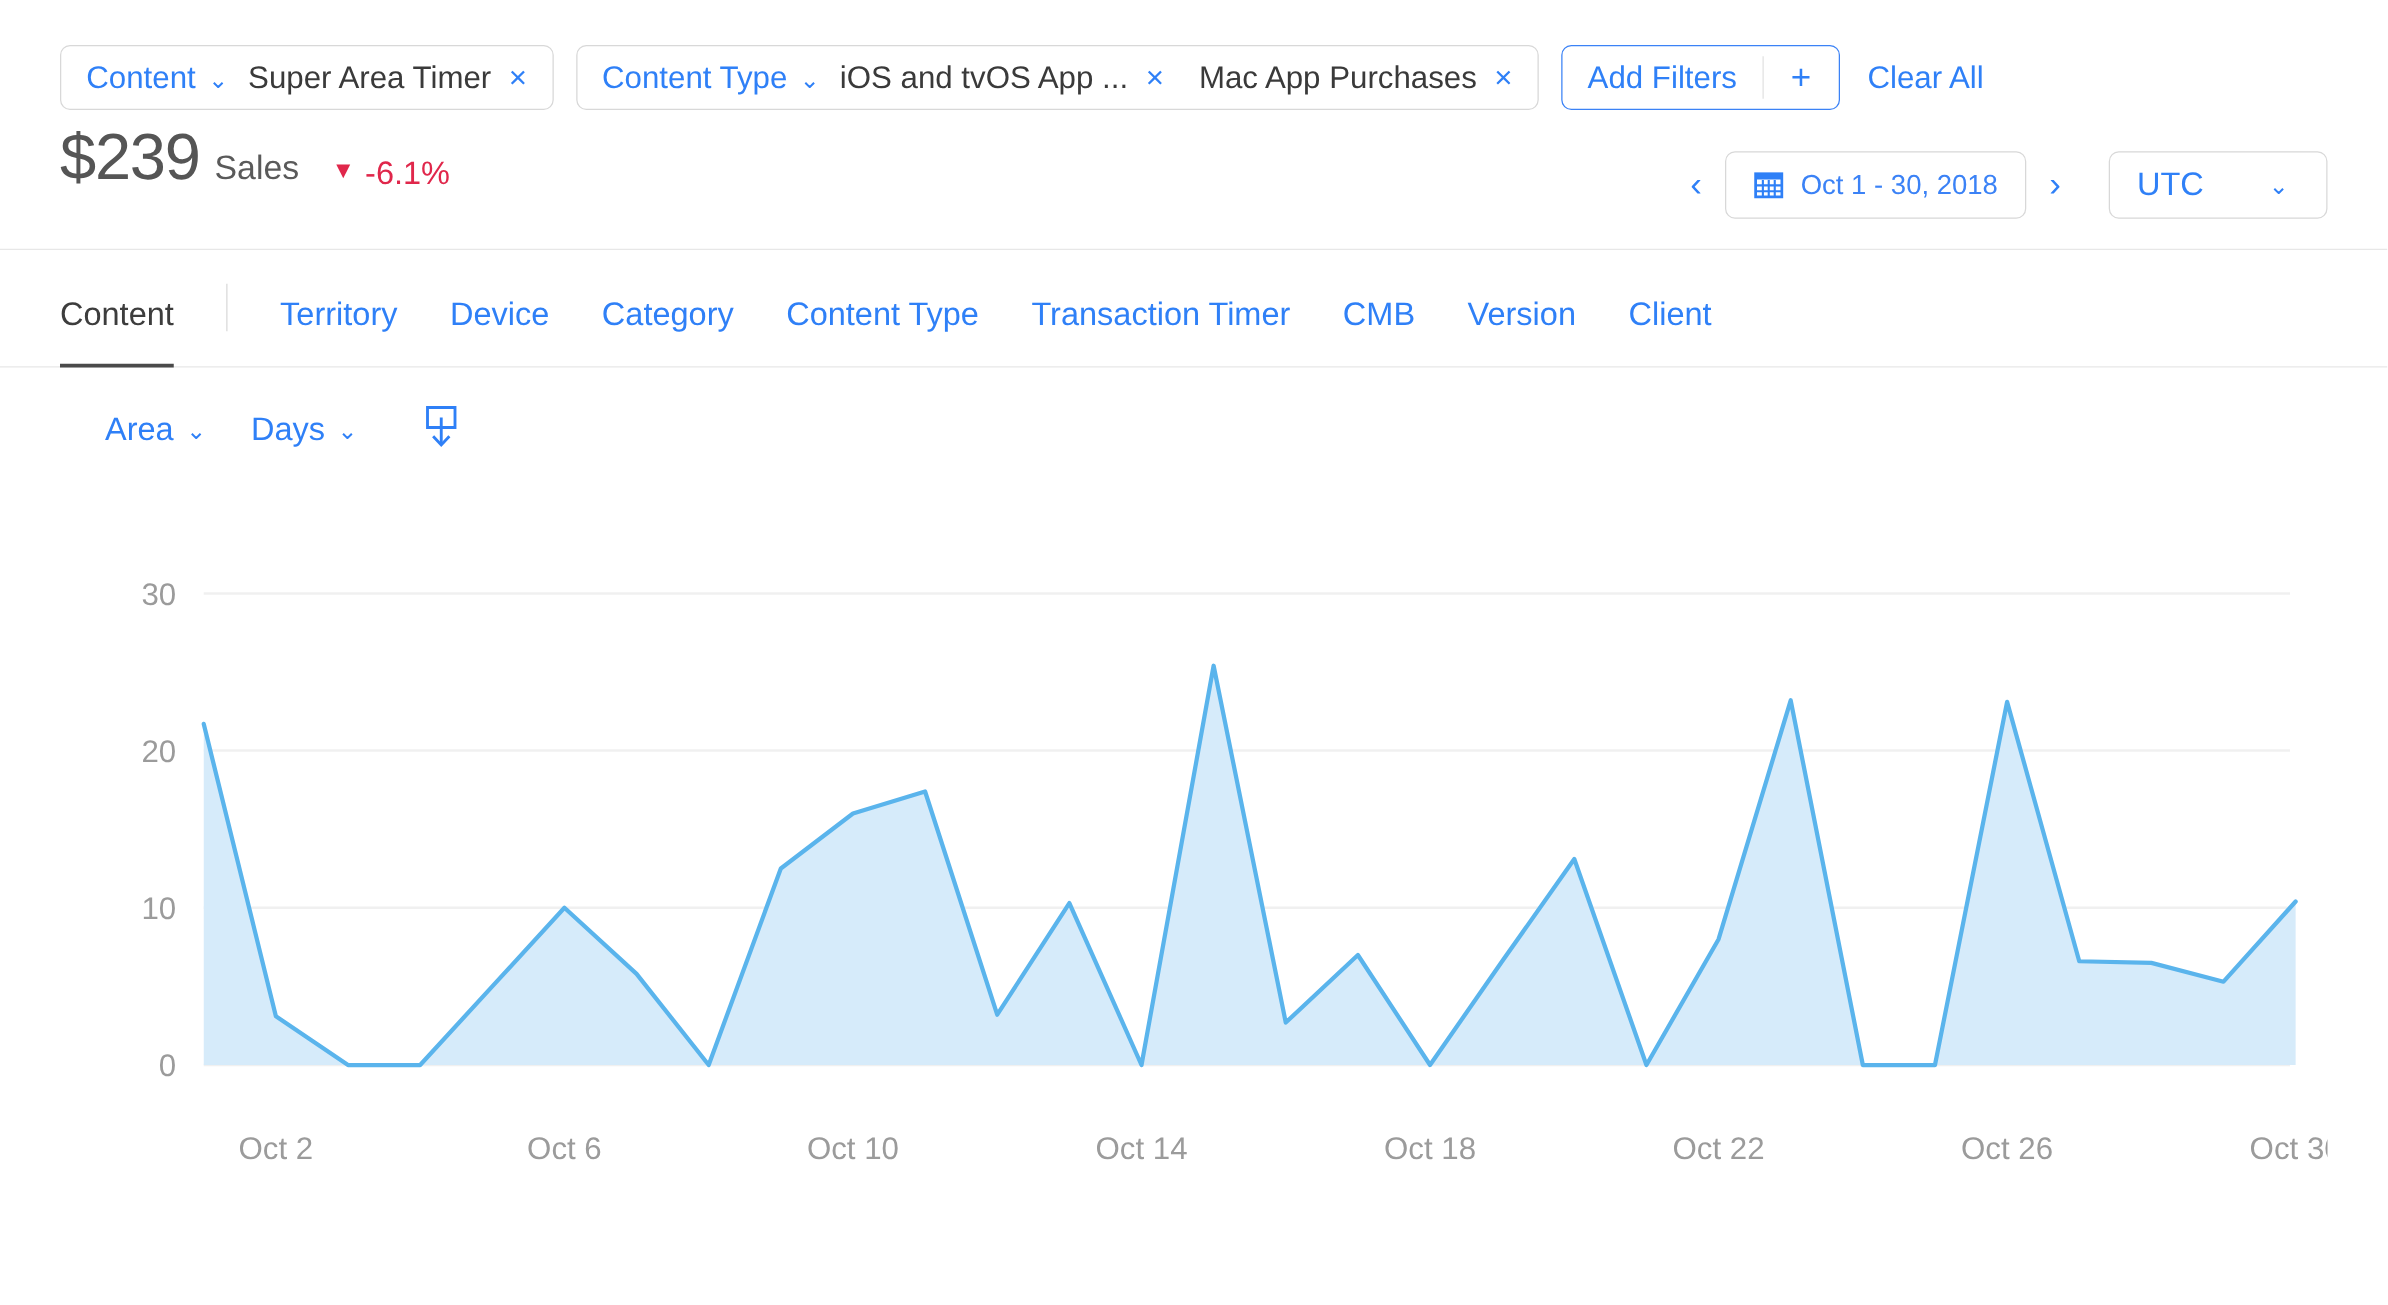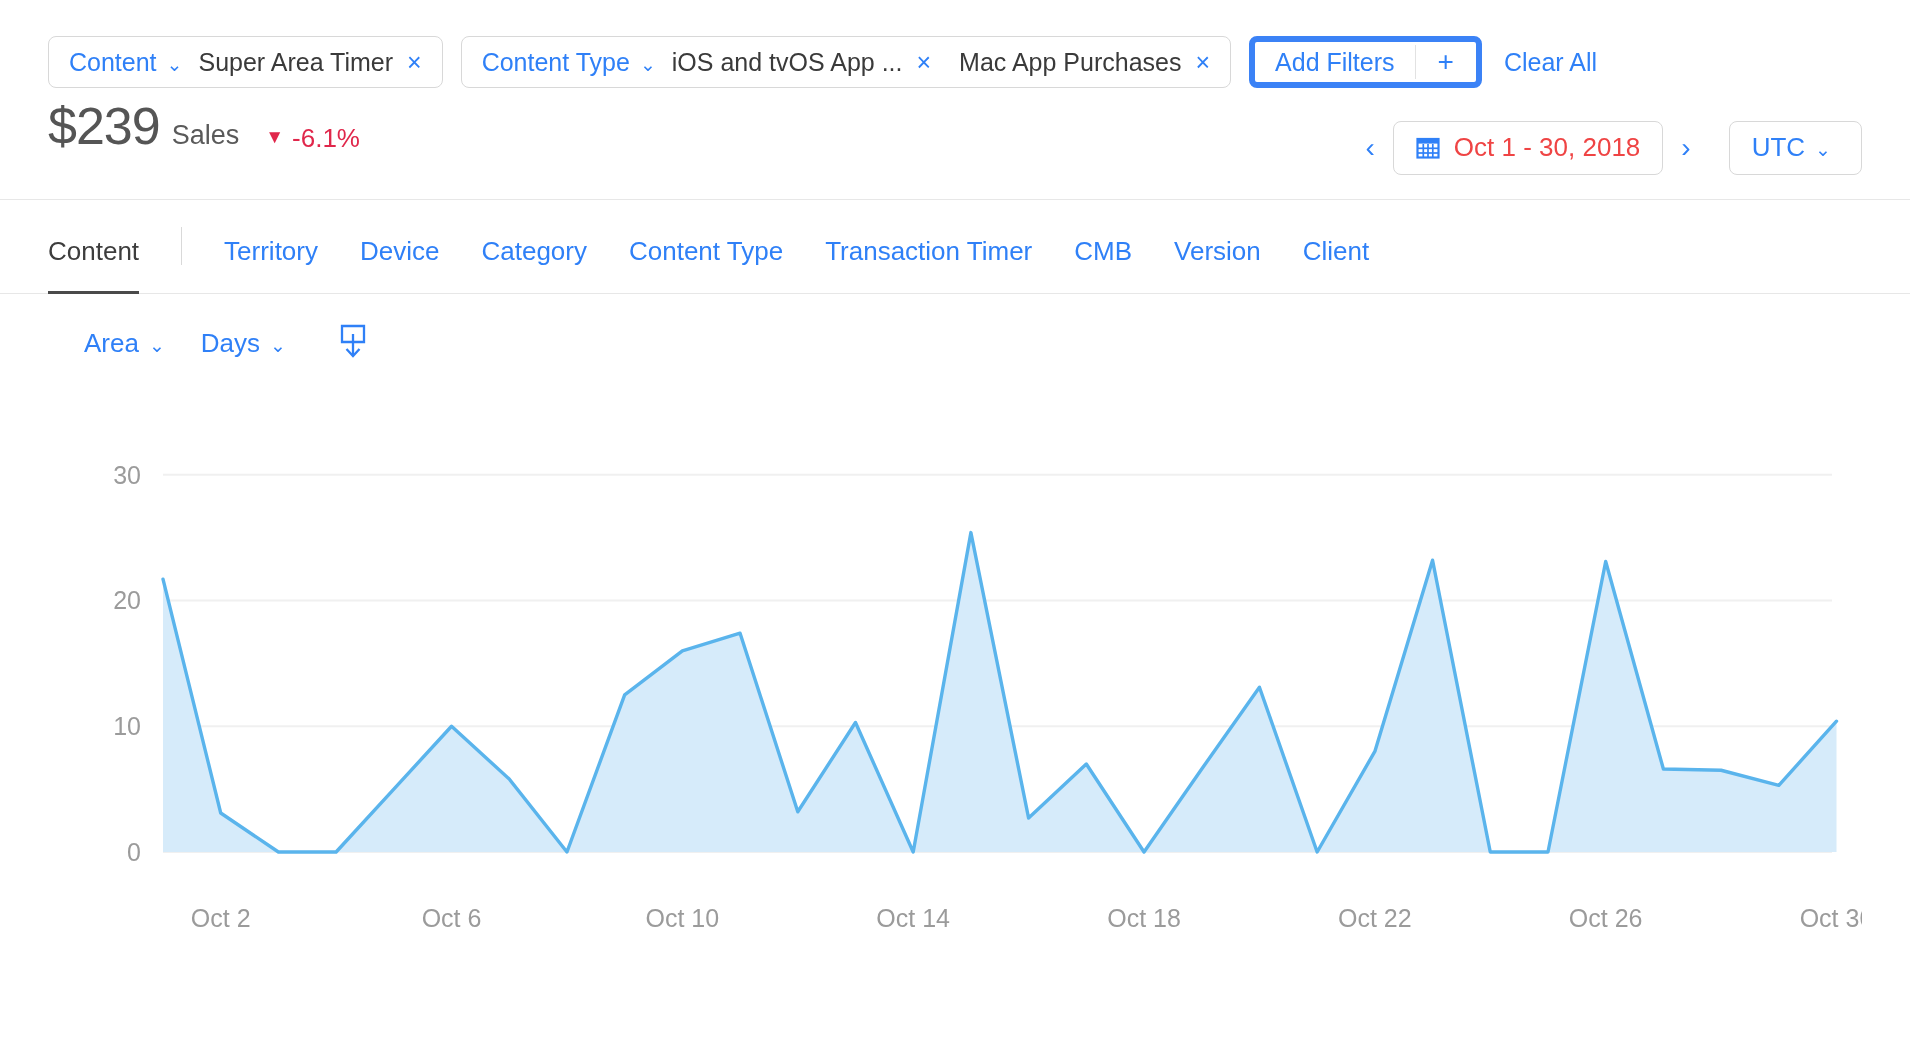--- a/index.html
+++ b/index.html
@@ -35,21 +35,21 @@
     position:relative; top:2px;
   }
   .chip-val{ color:#3a3a3a; font-size:25px; margin-left:8px; }
   .chip-x{
     color:#2f80f7; font-size:25px; margin-left:14px; cursor:pointer;
     line-height:1;
   }
   .chip-sep{ width:20px; }
   .addfilter-chip{
     display:flex; align-items:center; height:52px;
-    border:6px solid #3b82f6; border-radius:8px; background:#fff;
+    border:1px solid #3b82f6; border-radius:8px; background:#fff;
   }
   .addfilter-label{ color:#2f80f7; font-size:25px; padding:0 20px; }
   .addfilter-div{ width:1px; height:34px; background:#e2e2e2; }
   .addfilter-plus{ color:#2f80f7; font-size:28px; padding:0 22px; line-height:1; }
   .clear-all{ color:#2f80f7; font-size:25px; margin-left:4px; white-space:nowrap; }
 
   
   .metric-row{
     display:flex; 
     padding:0 48px; height:104px;
@@ -63,25 +63,25 @@
   .delta-tri{ font-size:19px; margin-right:8px; position:relative; top:-1px; }
 
   .metric-right{ display:flex; align-items:center; gap:0; }
   .nav-arrow{ color:#2f80f7; font-size:28px; padding:0 18px; line-height:1; }
   .date-box{
     display:flex; align-items:center;
     border:1px solid #d8d8d8; border-radius:8px;
     height:54px; padding:0 22px; gap:14px; background:#fff;
   }
   .cal-icon{ width:24px; height:24px; display:block; }
-  .date-text{ color:#ef4444; font-size:26px; white-space:nowrap; }
+  .date-text{ color:#3b82f6; font-size:22px; white-space:nowrap; }
   .tz-box{
     display:flex; align-items:center;
     border:1px solid #d8d8d8; border-radius:8px;
-    height:54px; padding:0 22px; margin-left:20px; background:#fff;
+    height:54px; padding:0 22px; margin-left:20px; background:#fff;gap:42px;
   }
   .tz-text{ color:#2f80f7; font-size:26px; }
 
   
   .tabs{
     display:flex; align-items:flex-end;
     padding:0 48px; height:94px;
     border-bottom:1px solid #e7e7e7;
     gap:0;
   }

